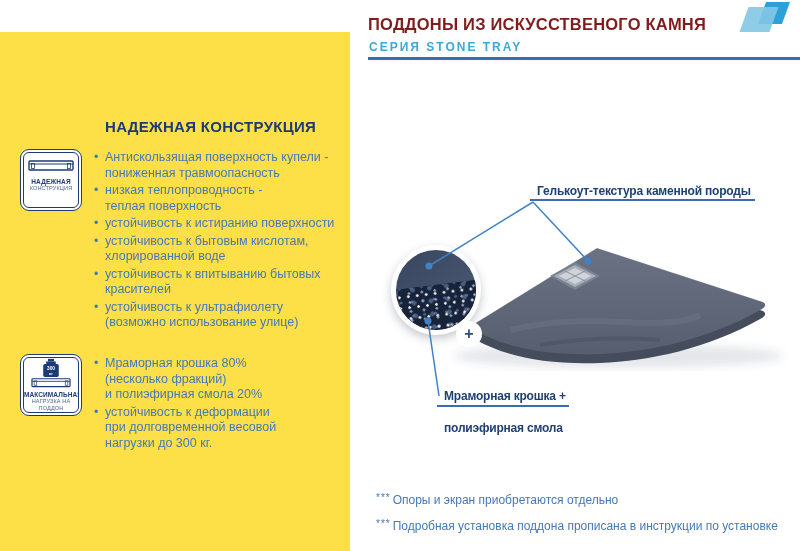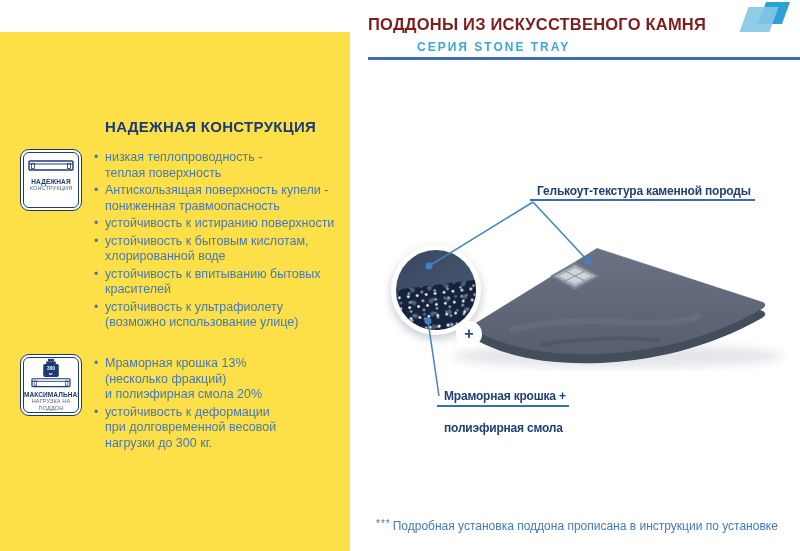--- a/index.html
+++ b/index.html
@@ -26,21 +26,21 @@
         color:#4678b6;font-size:12.5px;line-height:15.5px;}
   .features li{position:relative;padding-left:11px;margin:0 0 2px 0;white-space:pre-line;}
   .features li::before{content:"\2022";position:absolute;left:0;top:0;color:#4678b6;}
   .features-1{top:118px;}
   .features-2{top:324px;}
 
   
   .title{position:absolute;left:368px;top:15px;font-size:16.5px;font-weight:bold;
         color:#7f1d1d;letter-spacing:.2px;}
   .subtitle{position:absolute;left:369px;top:40px;font-size:12px;font-weight:bold;
-        color:#3aa8d8;letter-spacing:2px;margin-left:48px;}
+        color:#3aa8d8;letter-spacing:2px;}
   .header-rule{position:absolute;left:368px;top:57px;width:432px;height:3px;background:#3b6cb4;}
   .logo-text{position:absolute;left:716px;top:20px;font-size:28px;font-weight:bold;
         color:#1b3a7c;letter-spacing:-1px;}
   .logo-par{position:absolute;transform:skewX(-20deg);}
   .logo-par.dark{left:762px;top:2px;width:24px;height:22px;background:#2da0d8;}
   .logo-par.light{left:744px;top:7px;width:30px;height:25px;background:#83c6e6;opacity:.9;}
 
   
   .scene{position:absolute;left:0;top:0;width:800px;height:551px;pointer-events:none;}
   .lines-layer{z-index:6;}
@@ -114,34 +114,34 @@
           <rect x="41.5" y="26.5" width="3" height="5" fill="none" stroke="#1c3b76" stroke-width=".8"></rect>
         </svg>
         <div class="tile-label">
           <span class="l1">МАКСИМАЛЬНАЯ</span>
           <span class="l2">НАГРУЗКА НА ПОДДОН</span>
         </div>
       </div>
     </div>
 
     <ul class="features features-1">
+      <li>Антискользящая поверхность купели -
+пониженная травмоопасность</li>
       <li>низкая теплопроводность -
 теплая поверхность</li>
-      <li>Антискользящая поверхность купели -
-пониженная травмоопасность</li>
       <li>устойчивость к истиранию поверхности</li>
       <li>устойчивость к бытовым кислотам,
 хлорированной воде</li>
       <li>устойчивость к впитыванию бытовых
 красителей</li>
       <li>устойчивость к ультрафиолету
 (возможно использование улице)</li>
     </ul>
     <ul class="features features-2">
-      <li>Мраморная крошка 13%
+      <li>Мраморная крошка 80%
 (несколько фракций)
 и полиэфирная смола 20%</li>
       <li>устойчивость к деформации
 при долговременной весовой
 нагрузки до 300 кг.</li>
     </ul>
   </div>
 
   <div class="title">ПОДДОНЫ ИЗ ИСКУССТВЕНОГО КАМНЯ</div>
   <div class="subtitle">СЕРИЯ STONE TRAY</div>
@@ -193,17 +193,20 @@
       <circle cx="428" cy="321" r="3.5" stroke="none"></circle>
     </g>
   </svg>
 
   <div class="label-gelcoat">Гелькоут-текстура каменной породы</div>
   <div class="label-marble">
     <span class="m1">Мраморная крошка +</span>
     <span class="m2">полиэфирная смола</span>
   </div>
 
+  <div class="footnote fn1">
+    <span class="stars">***</span><span>Опоры и экран приобретаются отдельно</span>
+  </div>
   <div class="footnote fn2">
     <span class="stars">***</span><span>Подробная установка поддона прописана в инструкции по установке</span>
   </div>
 
 </div>
 
 </body></html>

